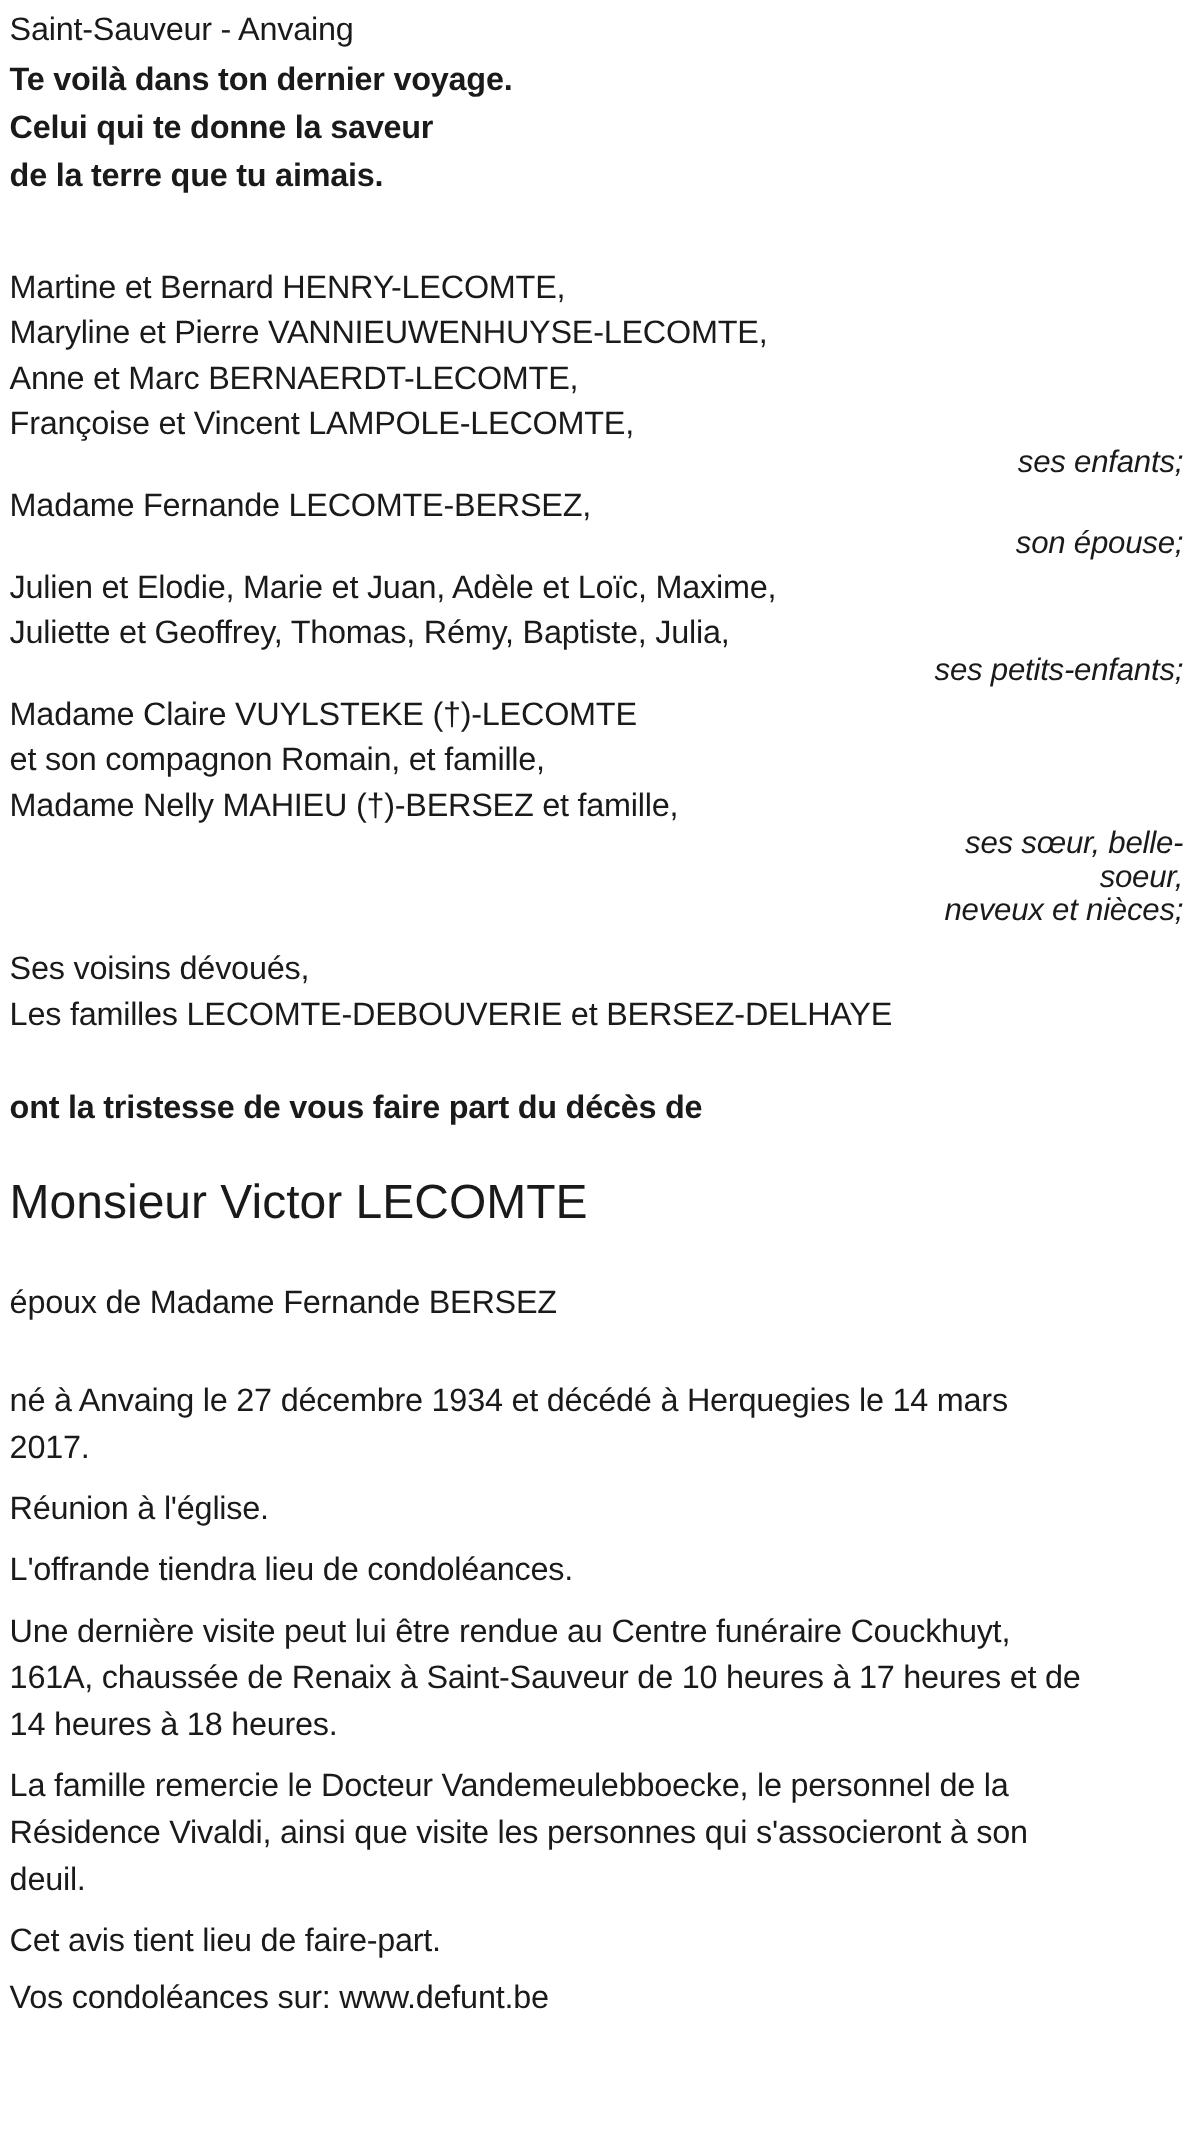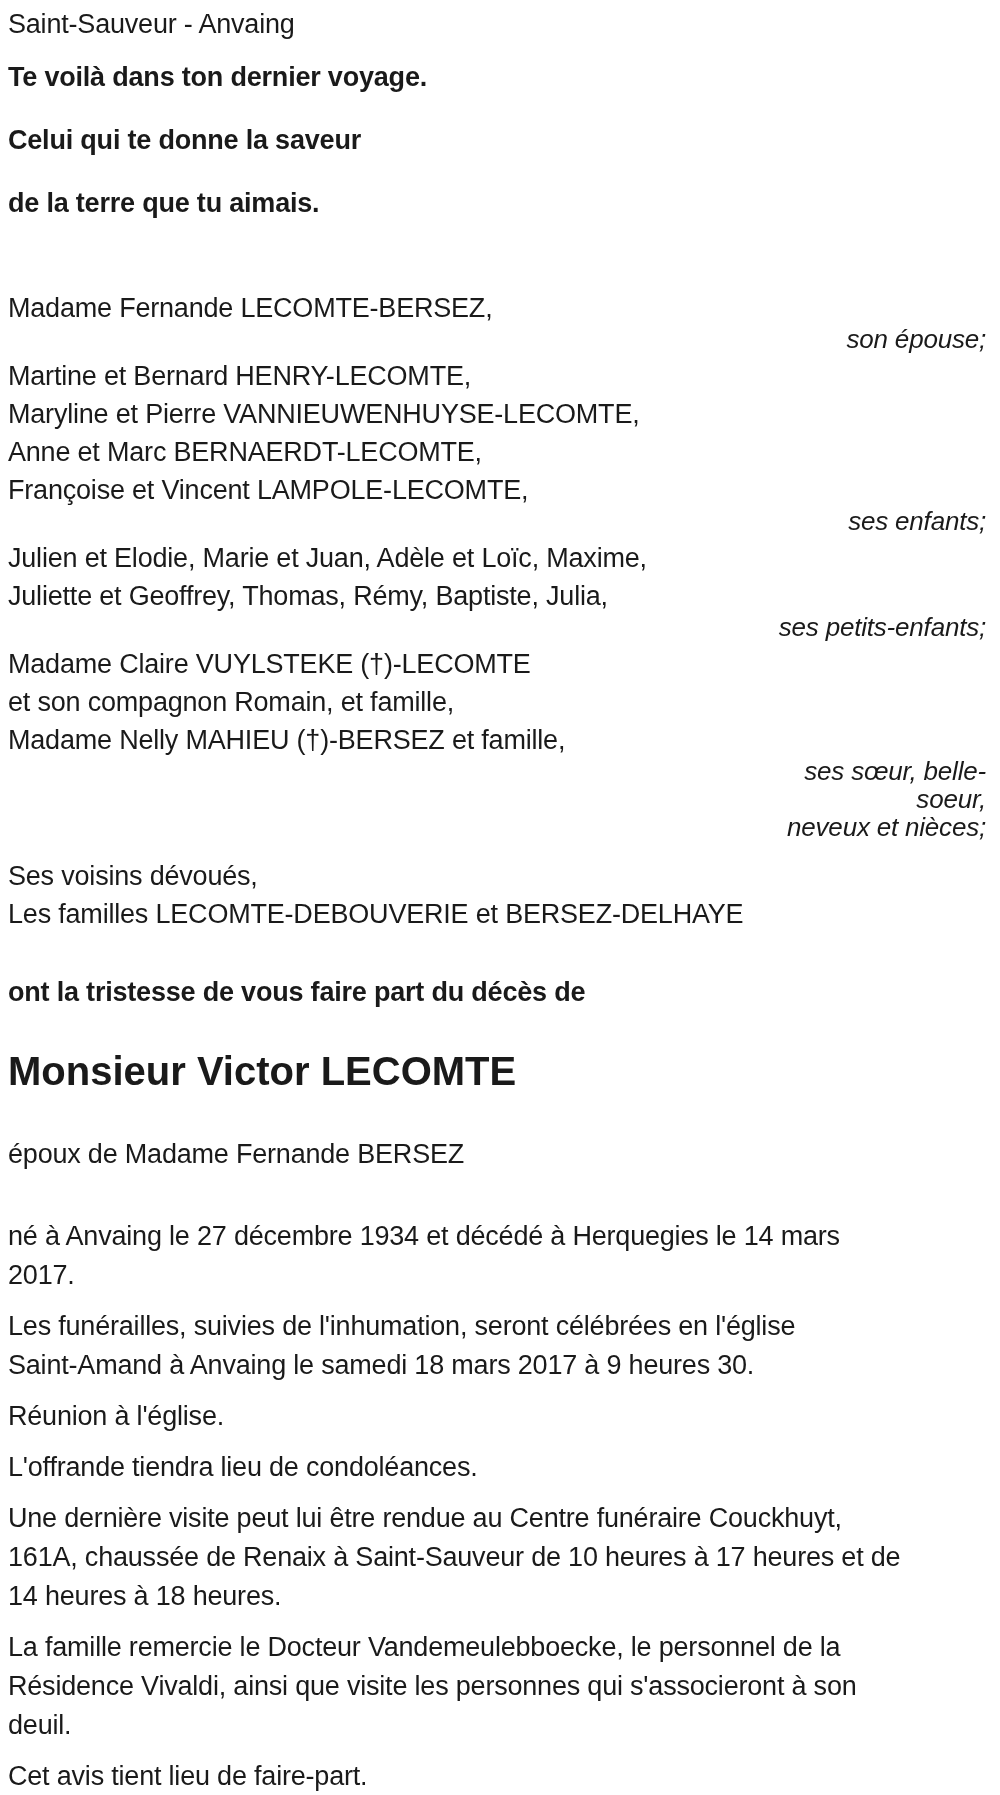--- a/index.html
+++ b/index.html
@@ -9,39 +9,39 @@
     height: 1795px;
     overflow: hidden;
     color: #1a1a1a;
     font-family: "Liberation Sans", "DejaVu Sans", sans-serif;
     font-size: 27px;
     letter-spacing: -0.2px;
   }
   .page { padding: 2px 14px 0 8px; }
 
   .location { line-height: 44px; font-weight: 400; }
-  .epitaph  { line-height: 63px; font-weight: 700; white-space: pre-line; }
+  .epitaph  { line-height: 40px; font-weight: 700; white-space: pre-line; }
 
   .family { margin-top: 54px; }
   .names  { line-height: 38px; white-space: pre-line; }
   .relation {
     line-height: 28px;
     font-size: 26px;
     font-style: italic;
     text-align: right;
     margin: -2px 0 4px 0;
     white-space: pre-line;
   }
   .others { line-height: 38px; white-space: pre-line; margin-top: 16px; }
 
   .announce { line-height: 38px; margin-top: 40px; font-weight: bold; }
   .deceased {
     font-size: 40px;
     line-height: 48px;
-    font-weight: 700;
+    font-weight: 400;
     letter-spacing: 0;
     margin-top: 36px;
   }
   .spouse { line-height: 38px; margin-top: 40px; }
 
   .para { line-height: 39px; white-space: pre-line; margin-bottom: 12px; }
   .para.first { margin-top: 44px; }
   .para.notice { margin-bottom: 8px; }
   .para.last { margin-bottom: 0; }
 
@@ -53,29 +53,29 @@
 <div class="page">
 
   <div class="location">Saint-Sauveur - Anvaing</div>
 
   <div class="epitaph">Te voilà dans ton dernier voyage.
 Celui qui te donne la saveur
 de la terre que tu aimais.</div>
 
   <section class="family">
     <div class="group">
-      <div class="names">Madame Fernande LECOMTE-BERSEZ,</div>
-      <div class="relation">son épouse;</div>
-    </div>
-    <div class="group">
       <div class="names">Martine et Bernard HENRY-LECOMTE,
 Maryline et Pierre VANNIEUWENHUYSE-LECOMTE,
 Anne et Marc BERNAERDT-LECOMTE,
 Françoise et Vincent LAMPOLE-LECOMTE,</div>
       <div class="relation">ses enfants;</div>
+    </div>
+    <div class="group">
+      <div class="names">Madame Fernande LECOMTE-BERSEZ,</div>
+      <div class="relation">son épouse;</div>
     </div>
     <div class="group">
       <div class="names">Julien et Elodie, Marie et Juan, Adèle et Loïc, Maxime,
 Juliette et Geoffrey, Thomas, Rémy, Baptiste, Julia,</div>
       <div class="relation">ses petits-enfants;</div>
     </div>
     <div class="group">
       <div class="names">Madame Claire VUYLSTEKE (†)-LECOMTE
 et son compagnon Romain, et famille,
 Madame Nelly MAHIEU (†)-BERSEZ et famille,</div>
@@ -89,22 +89,20 @@
 
   <div class="announce">ont la tristesse de vous faire part du décès de</div>
 
   <div class="deceased">Monsieur Victor LECOMTE</div>
 
   <div class="spouse">époux de Madame Fernande BERSEZ</div>
 
   <div class="para first">né à Anvaing le 27 décembre 1934 et décédé à Herquegies le 14 mars
 2017.</div>
 
-  <div class="para">Les funérailles, suivies de l'inhumation, seront célébrées en l'église
-Saint-Amand à Anvaing le samedi 18 mars 2017 à 9 heures 30.</div>
 
   <div class="para">Réunion à l'église.</div>
 
   <div class="para">L'offrande tiendra lieu de condoléances.</div>
 
   <div class="para">Une dernière visite peut lui être rendue au Centre funéraire Couckhuyt,
 161A, chaussée de Renaix à Saint-Sauveur de 10 heures à 17 heures et de
 14 heures à 18 heures.</div>
 
   <div class="para">La famille remercie le Docteur Vandemeulebboecke, le personnel de la

